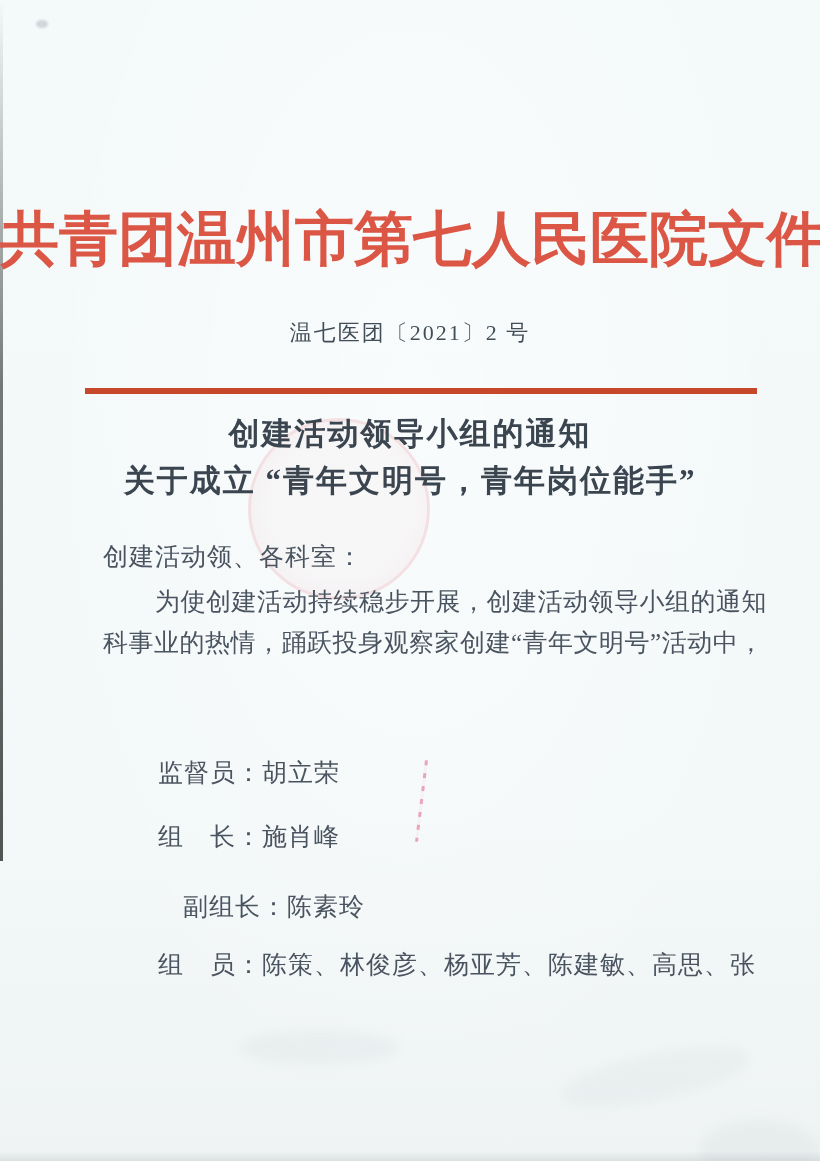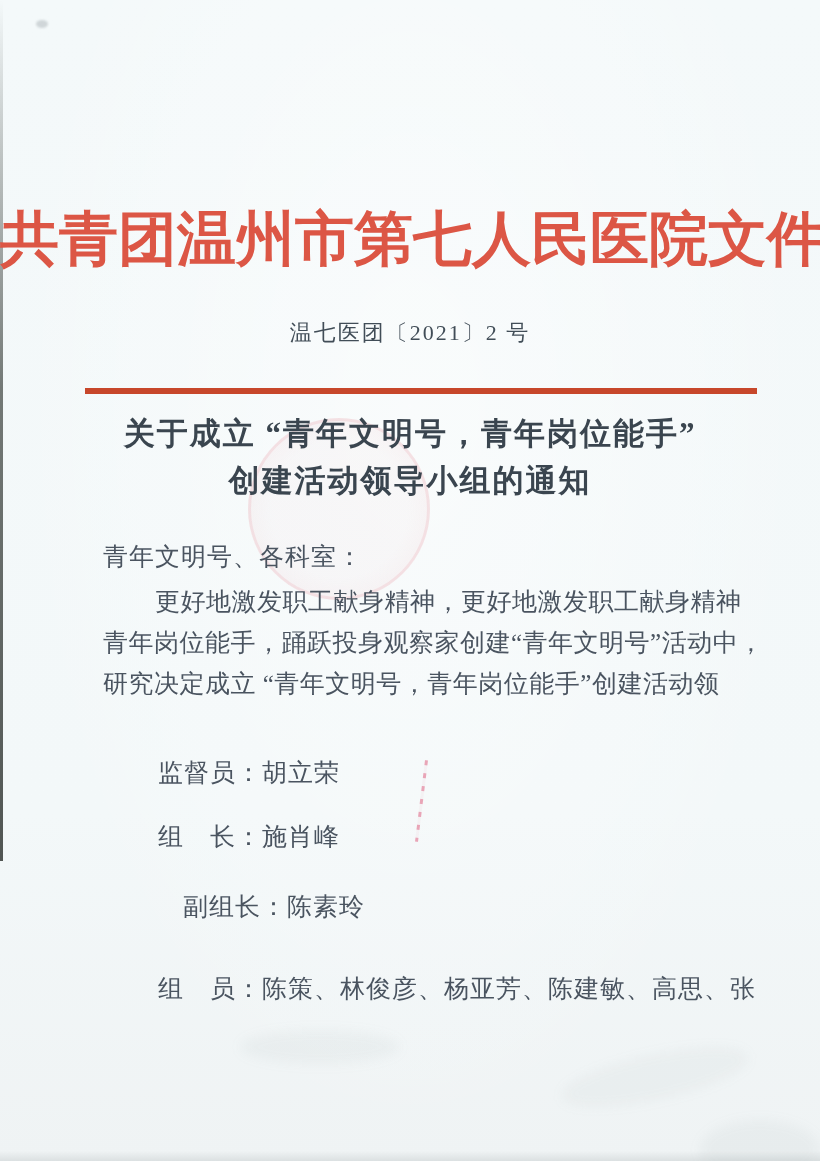--- a/index.html
+++ b/index.html
@@ -140,21 +140,21 @@
     position: absolute;
     left: 158px;
     font-size: 25px;
     letter-spacing: 1px;
     color: #4a5460;
     white-space: nowrap;
   }
   .r1 { top: 756px; }
   .r2 { top: 820px; }
   .r3 { top: 890px; margin-left: 25px; }
-  .r4 { top: 972px; text-align: center; }
+  .r4 { top: 948px; text-align: center; }
   .r5 { top: 982px; left: 103px; }
 </style>
 </head>
 <body>
 
 <div class="page">
 
   <div class="left-edge"></div>
   <div class="bottom-edge"></div>
   <div class="speck"></div>
@@ -162,30 +162,29 @@
   <div class="blob blob-b"></div>
   <div class="blob blob-c"></div>
   <div class="seal"></div>
   <div class="pen-mark"></div>
 
   <h1 class="header-title">共青团温州市第七人民医院文件</h1>
   <div class="doc-number">温七医团〔2021〕2 号</div>
   <div class="red-rule"></div>
 
   <div class="notice-title">
+    <div>创建活动领导小组的通知</div>
     <div>关于成立 “青年文明号，青年岗位能手”</div>
-    <div>创建活动领导小组的通知</div>
   </div>
 
-  <div class="salutation">青年文明号、各科室：</div>
+  <div class="salutation">创建活动领、各科室：</div>
 
   <div class="body-block">
-    <div class="body-line indent">更好地激发职工献身精神，更好地激发职工献身精神</div>
-    <div class="body-line">青年岗位能手，踊跃投身观察家创建“青年文明号”活动中，</div>
-    <div class="body-line">研究决定成立 “青年文明号，青年岗位能手”创建活动领</div>
+    <div class="body-line indent">为使创建活动持续稳步开展，创建活动领导小组的通知</div>
+    <div class="body-line">科事业的热情，踊跃投身观察家创建“青年文明号”活动中，</div>
   </div>
 
   <div class="roster-line r1">监督员：胡立荣</div>
   <div class="roster-line r2">组　长：施肖峰</div>
   <div class="roster-line r3">副组长：陈素玲</div>
   <div class="roster-line r4">组　员：陈策、林俊彦、杨亚芳、陈建敏、高思、张</div>
 
 </div>
 
 </body></html>

